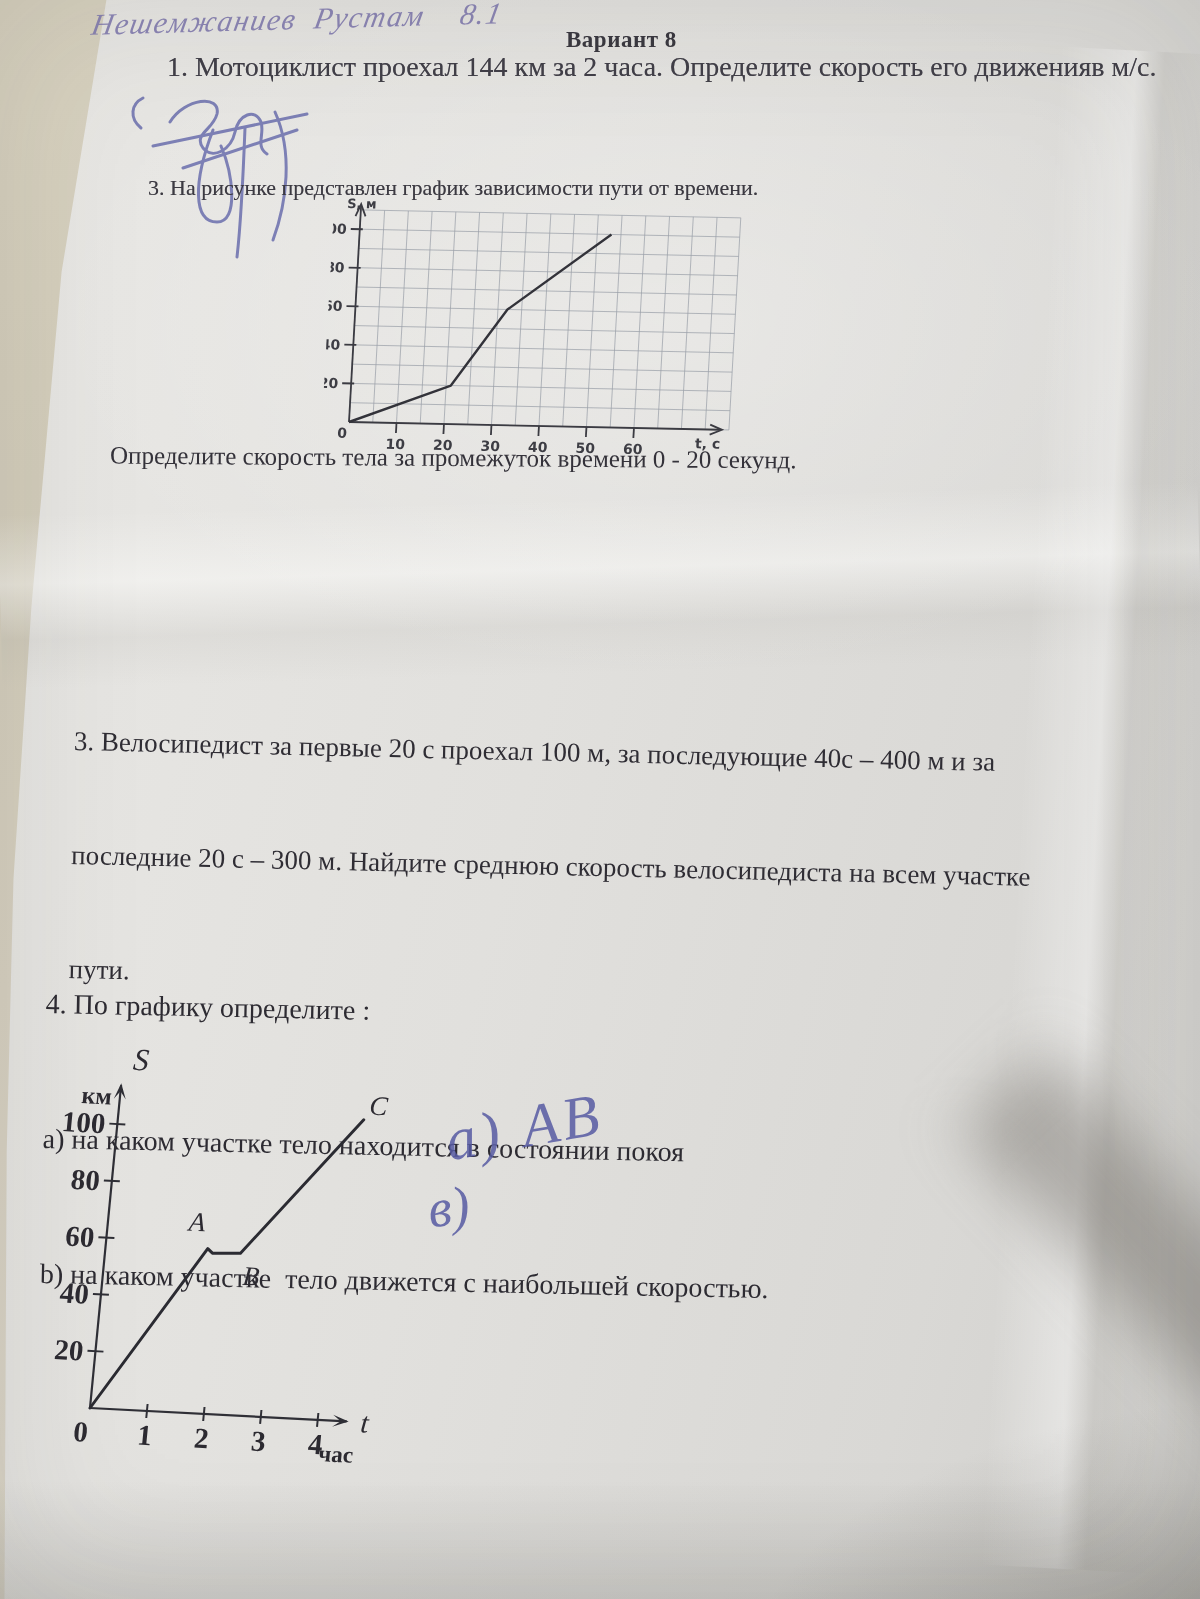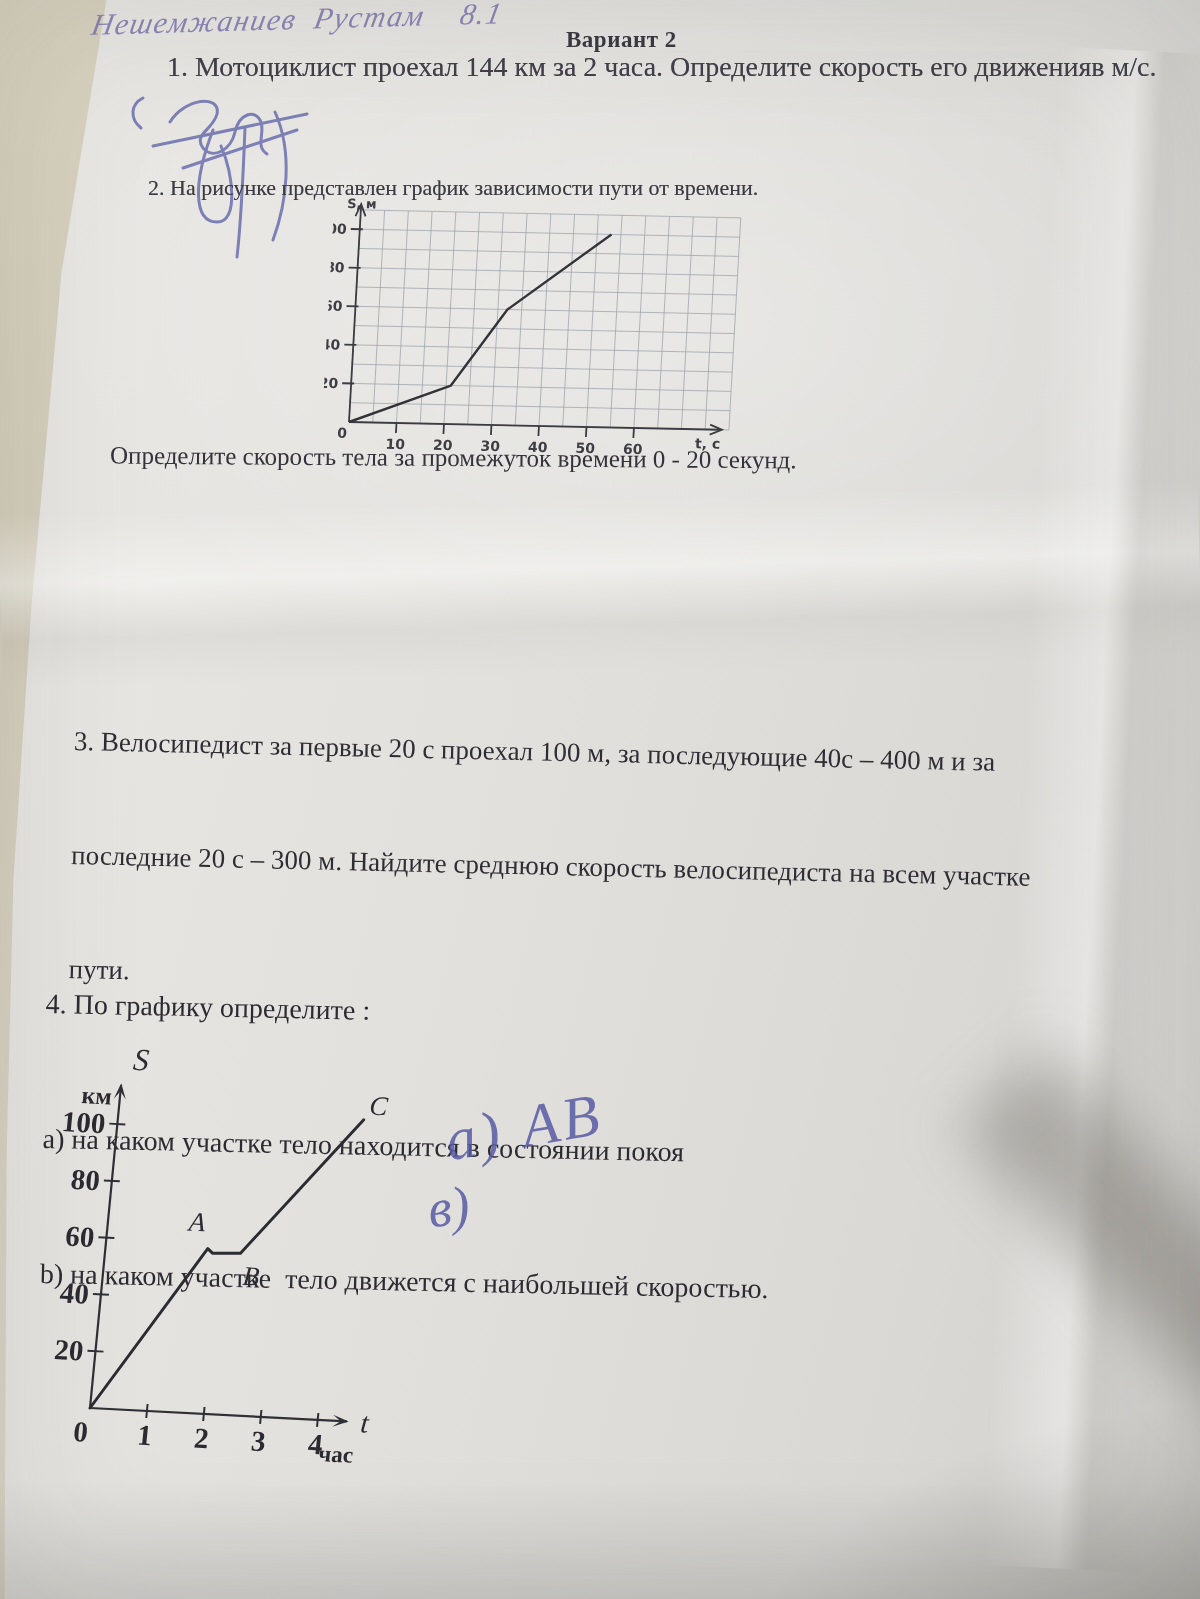--- a/index.html
+++ b/index.html
@@ -66,37 +66,37 @@
 <body>
 
 <div id="photo">
 
   <div id="desk-wedge" class="abs"></div>
   <div id="crease-h" class="abs"></div>
   <div id="crease-v" class="abs"></div>
 
   <div id="handwritten-name" class="abs">Нешемжаниев  Рустам    8.1</div>
 
-  <div id="title" class="abs print">Вариант 2</div>
+  <div id="title" class="abs print">Вариант 8</div>
 
   <div id="p1" class="abs print">1. Мотоциклист проехал 144 км за 2 часа. Определите скорость его движенияв м/с.</div>
 
   <svg id="scribble" class="abs" width="270" height="195" viewBox="0 0 270 195">
     <g fill="none" stroke="#6b6fad" stroke-width="3" stroke-linecap="round" opacity="0.85">
       <path d="M18,28 C6,34 4,48 16,58"></path>
       <path d="M45,52 C60,28 96,24 92,44 C88,60 68,64 78,78 C88,90 106,80 110,62 C114,44 130,38 136,52 C140,64 130,76 142,84"></path>
       <path d="M88,60 C68,112 68,152 92,152 C114,152 108,104 96,76"></path>
       <path d="M120,58 C118,110 116,152 112,187"></path>
       <path d="M150,42 C168,82 162,132 148,170"></path>
       <path d="M28,76 L182,44"></path>
       <path d="M58,98 L172,60"></path>
     </g>
   </svg>
 
-  <div id="p2-intro" class="abs print">2. На рисунке представлен график зависимости пути от времени.</div>
+  <div id="p2-intro" class="abs print">3. На рисунке представлен график зависимости пути от времени.</div>
 
   <svg id="graph1" class="abs" width="415" height="262" viewBox="0 0 415 262">
       <line x1="27" y1="230" x2="27" y2="17.700000000000017" stroke="#9aa0a8" stroke-width="0.9" opacity="0.8"></line>
       <line x1="50.75" y1="230" x2="50.75" y2="17.700000000000017" stroke="#9aa0a8" stroke-width="0.9" opacity="0.8"></line>
       <line x1="74.5" y1="230" x2="74.5" y2="17.700000000000017" stroke="#9aa0a8" stroke-width="0.9" opacity="0.8"></line>
       <line x1="98.25" y1="230" x2="98.25" y2="17.700000000000017" stroke="#9aa0a8" stroke-width="0.9" opacity="0.8"></line>
       <line x1="122" y1="230" x2="122" y2="17.700000000000017" stroke="#9aa0a8" stroke-width="0.9" opacity="0.8"></line>
       <line x1="145.75" y1="230" x2="145.75" y2="17.700000000000017" stroke="#9aa0a8" stroke-width="0.9" opacity="0.8"></line>
       <line x1="169.5" y1="230" x2="169.5" y2="17.700000000000017" stroke="#9aa0a8" stroke-width="0.9" opacity="0.8"></line>
       <line x1="193.25" y1="230" x2="193.25" y2="17.700000000000017" stroke="#9aa0a8" stroke-width="0.9" opacity="0.8"></line>

